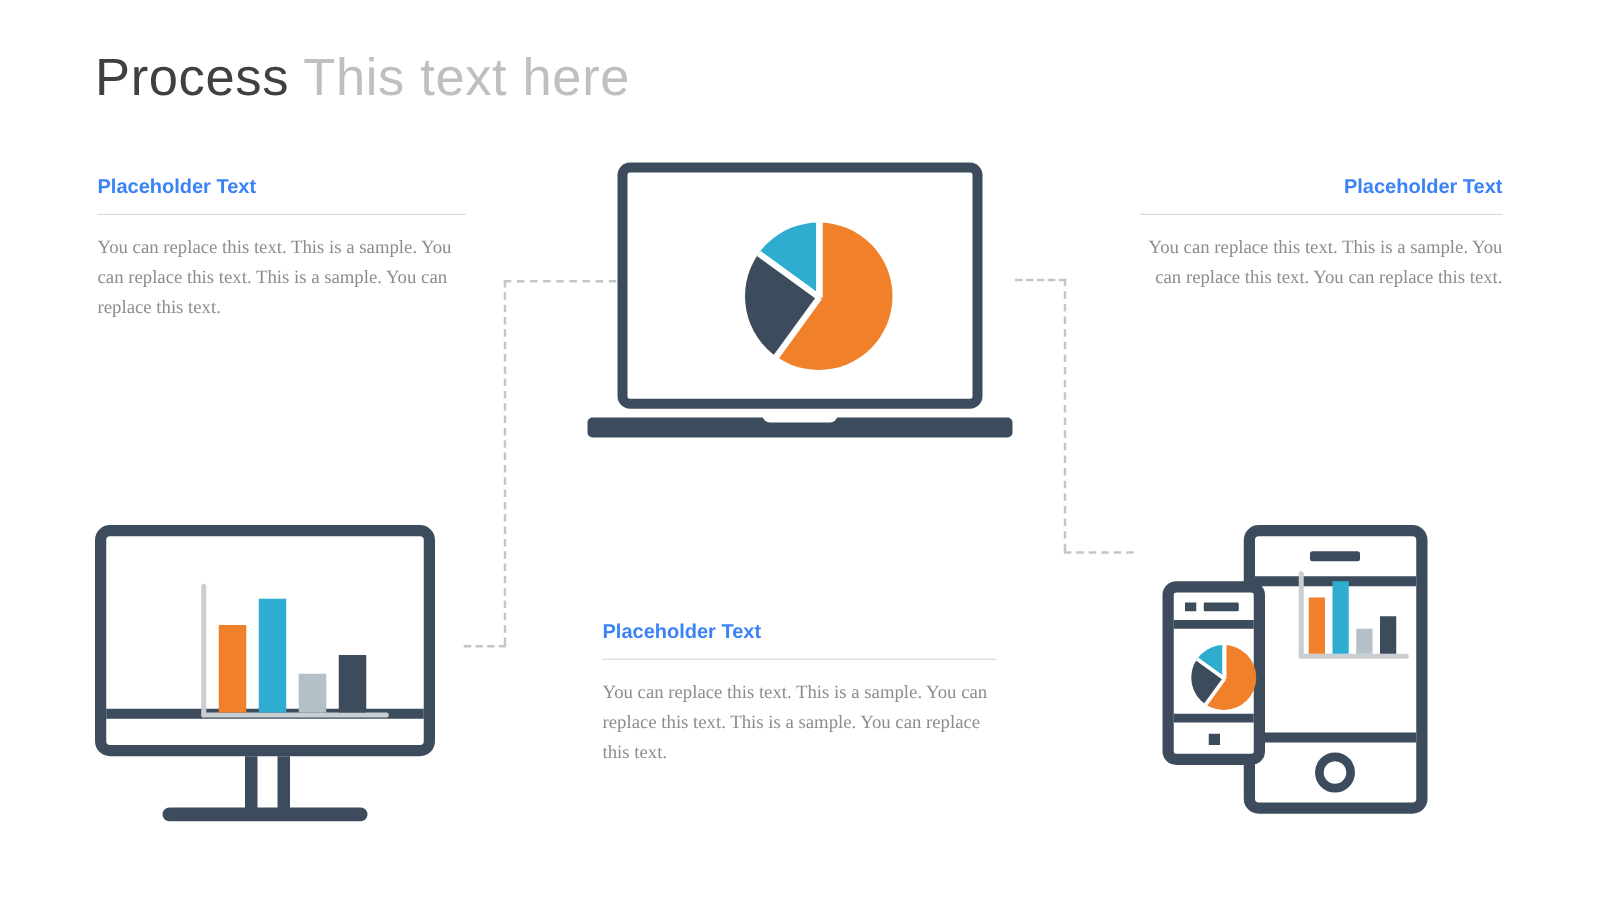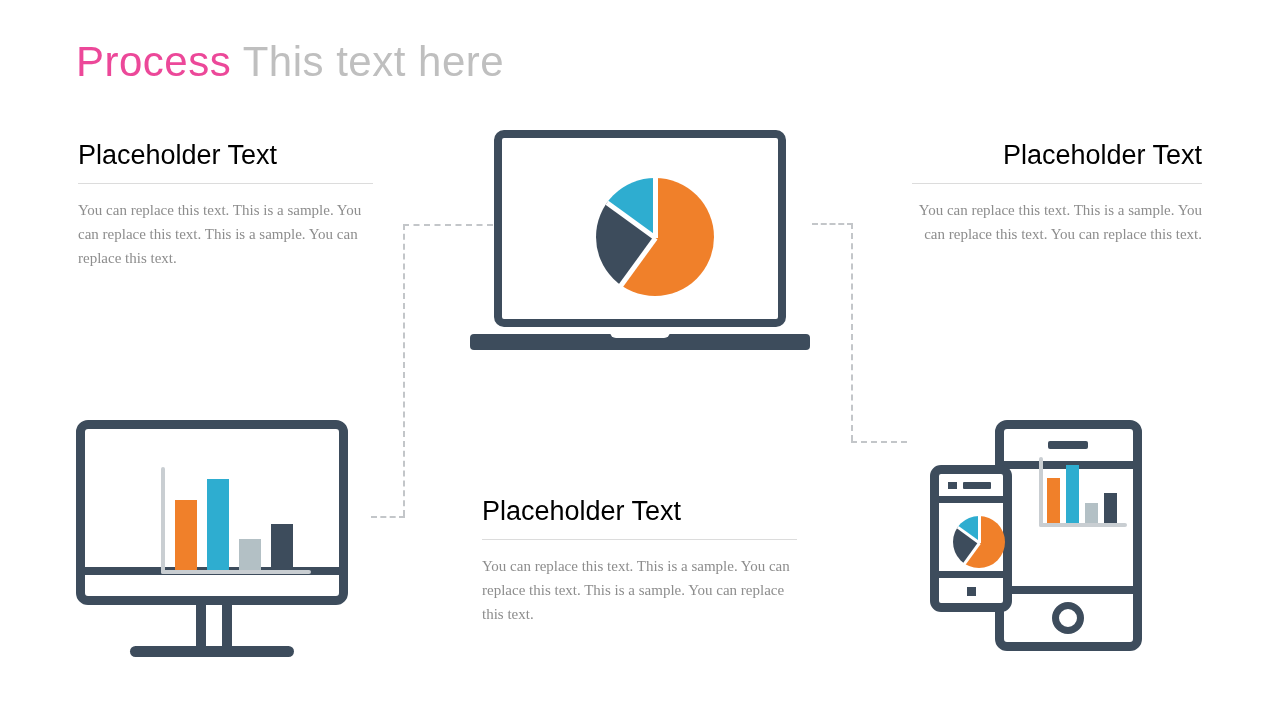--- a/index.html
+++ b/index.html
@@ -10,27 +10,27 @@
     overflow: hidden;
   }
   #slide { position: relative; width: 1280px; height: 720px; background: #fff; }
 
   
   #title-bar {
     position: absolute; left: 76px; top: 38px;
     font-size: 42px; font-weight: 400; letter-spacing: 0.5px;
     white-space: nowrap;
   }
-  #title-bar .t-main  { color: #ec4899; text-align: center; }
+  #title-bar .t-main  { color: #404040; text-align: center; }
   #title-bar .t-sub   { color: #bfbfbf; }
 
   
   .text-block { position: absolute; }
   .tb-head {
-    font-size: 27px; font-weight: normal; color: #000000;
+    font-size: 16px; font-weight: bold; color: #3b82f6;
     line-height: 1.1; white-space: nowrap;
   }
   .tb-rule {
     height: 1px; background: #dcdcdc; margin-top: 12px; margin-bottom: 14px;
   }
   .tb-body {
     font-size: 15px; color: #8d8d8d; line-height: 1.62;
     font-family: "Liberation Serif", serif;
   }
   #block-left   { left: 78px;  top: 141px; width: 295px; }

